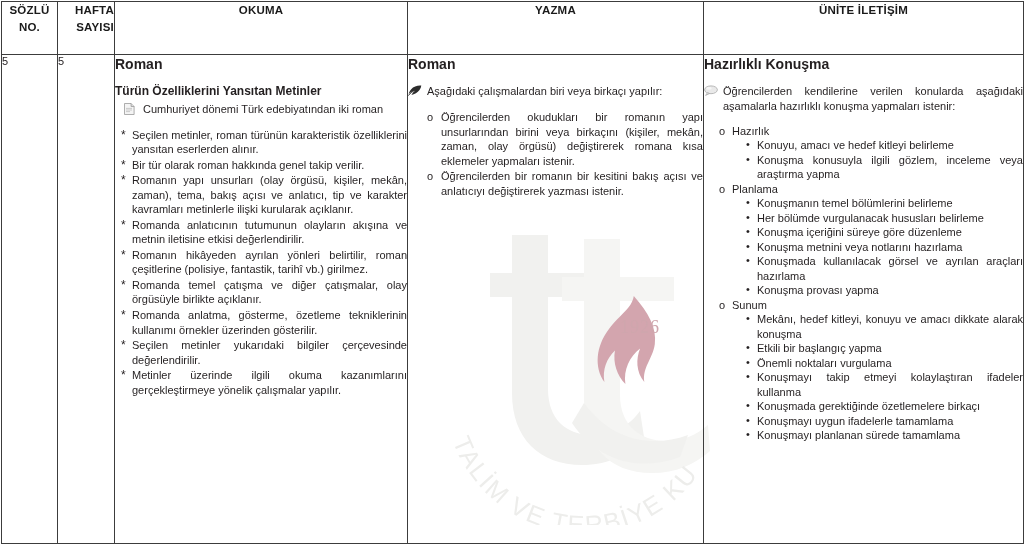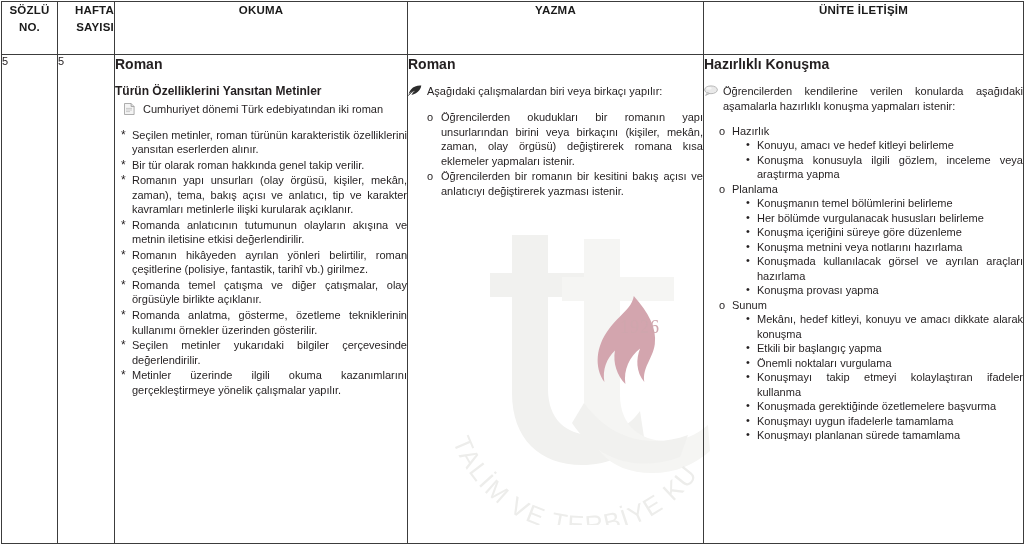--- a/index.html
+++ b/index.html
@@ -332,21 +332,21 @@
               <li>Konuşma provası yapma</li>
             </ul>
           </li>
           <li class="group">
             <div class="group-label">Sunum</div>
             <ul class="dot-list">
               <li class="justify">Mekânı, hedef kitleyi, konuyu ve amacı dikkate alarak konuşma</li>
               <li>Etkili bir başlangıç yapma</li>
               <li>Önemli noktaları vurgulama</li>
               <li class="justify">Konuşmayı takip etmeyi kolaylaştıran ifadeler kullanma</li>
-              <li>Konuşmada gerektiğinde özetlemelere başvurma</li>
+              <li>Konuşmada gerektiğinde özetlemelere birkaçı</li>
               <li>Konuşmayı uygun ifadelerle tamamlama</li>
               <li>Konuşmayı planlanan sürede tamamlama</li>
             </ul>
           </li>
         </ul>
       </td>
     </tr>
   </tbody>
 </table>
 </div>

